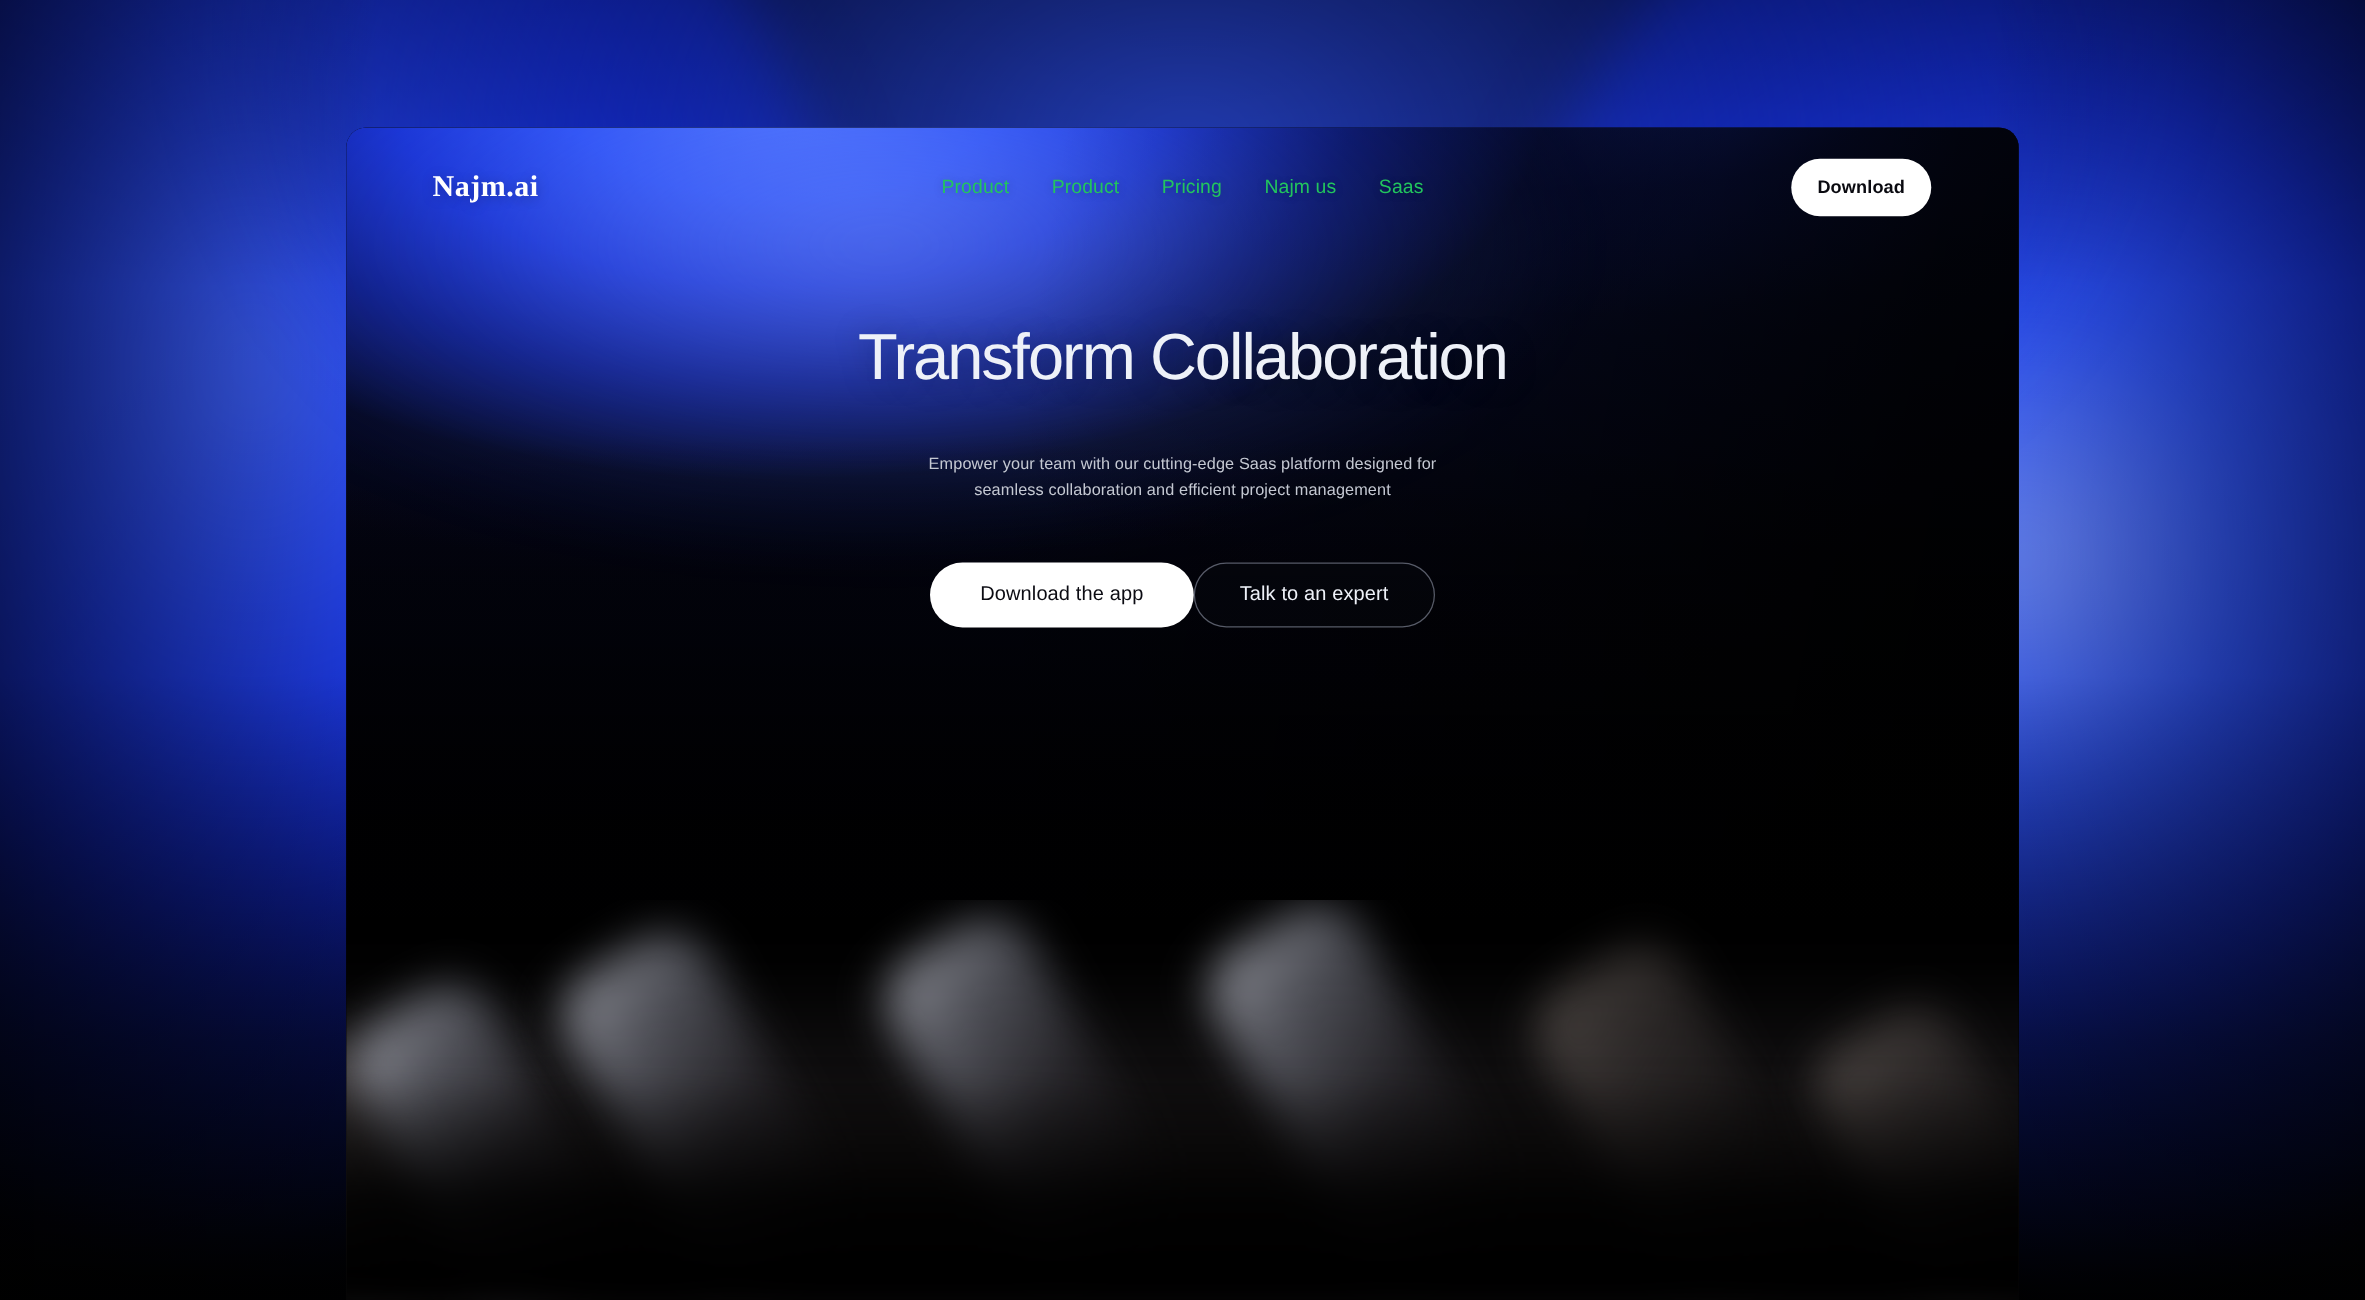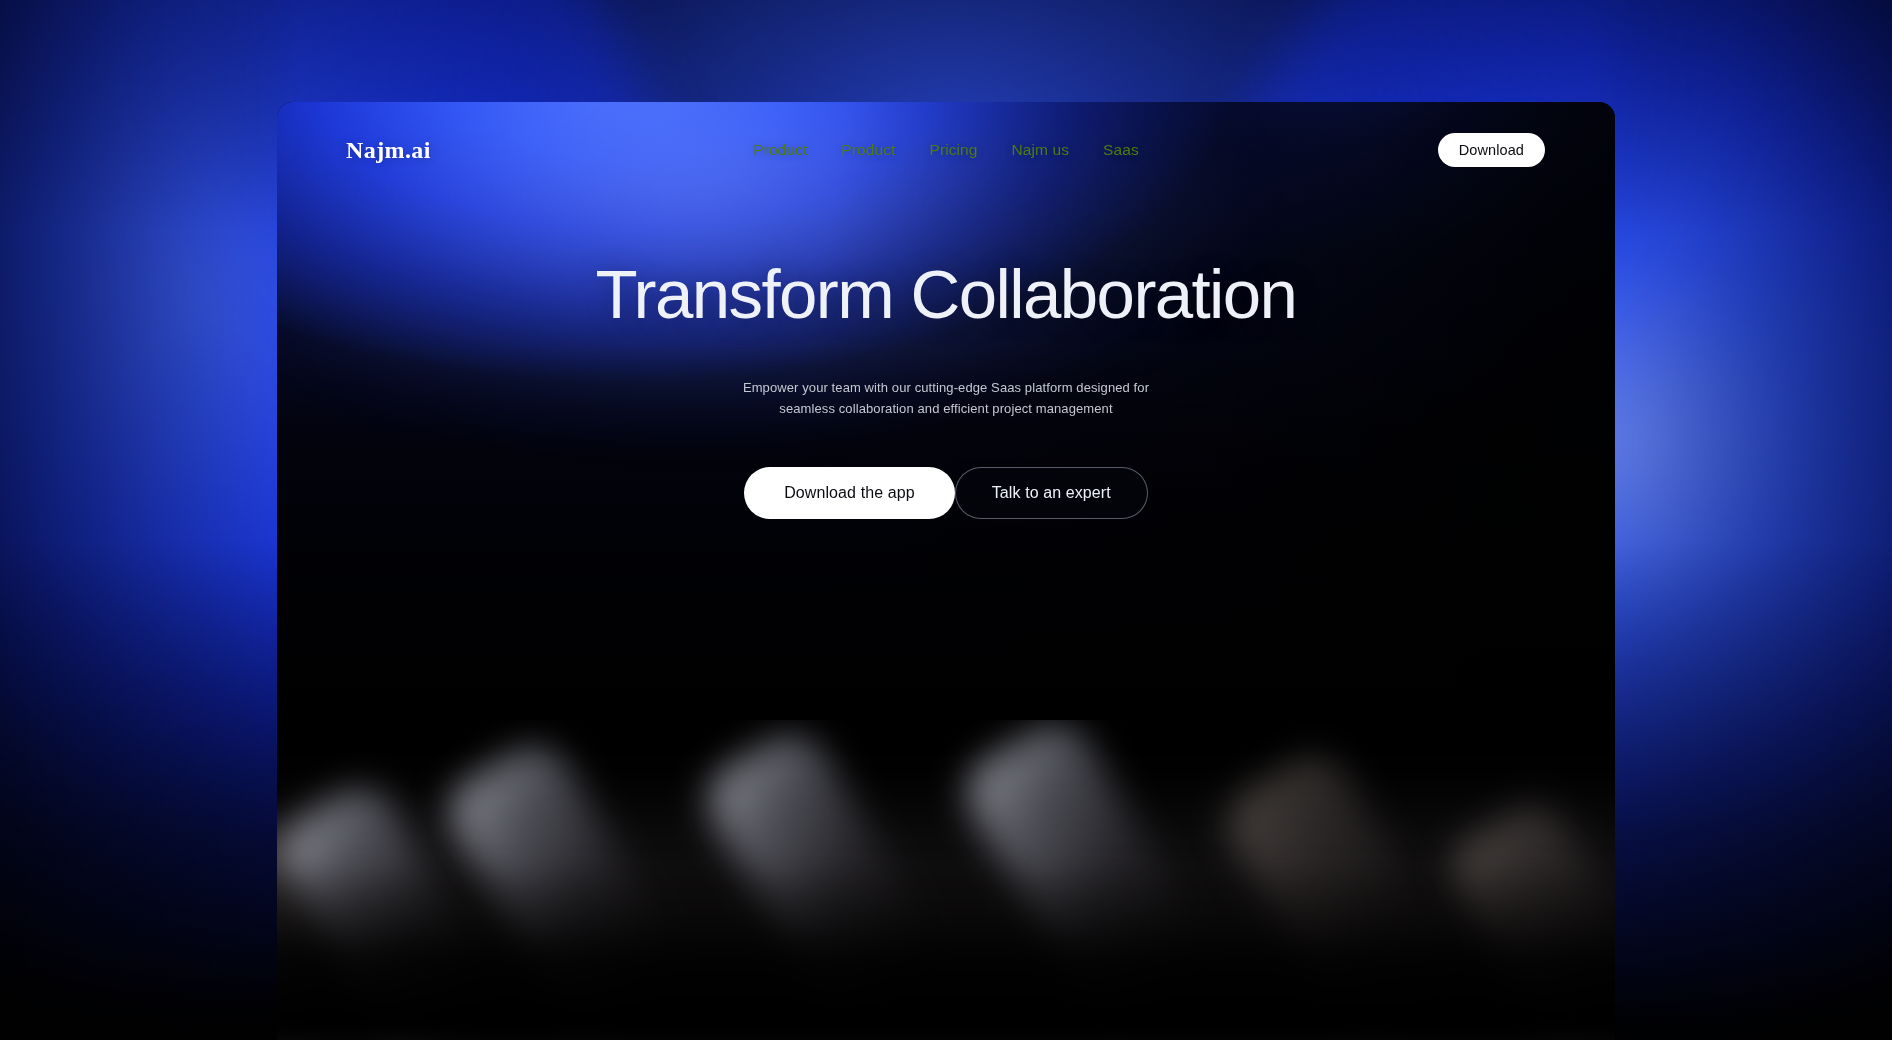--- a/index.html
+++ b/index.html
@@ -170,57 +170,57 @@
   .nav-links {
     position:absolute;
     left:50%;
     transform:translateX(-50%);
     display:flex;
     align-items:center;
     gap:34px;
   }
   .nav-link {
     font-size:15.5px;
-    color:#4d7c0f;
+    color:#22c55e;
     letter-spacing:0.1px;
     white-space:nowrap;
     cursor:pointer;
     text-shadow:0 1px 8px rgba(0,0,0,0.22);
   }
   .nav-right { margin-left:auto; }
   .btn-download {
     display:inline-flex;
     align-items:center;
     justify-content:center;
-    height:34px;
+    height:46px;
     padding:0 21px;
     border-radius:999px;
     background:#ffffff;
     color:#0a0a10;
     font-size:14.5px;
-    font-weight:400;
+    font-weight:700;
     letter-spacing:0.1px;
     white-space:nowrap;
     cursor:pointer;
     border:none;
     font-family:"Liberation Sans", sans-serif;
   }
 
   
   .hero {
     position:absolute;
     left:0; right:0;
     top:158px;
     display:flex;
     flex-direction:column;
     align-items:center;
     text-align:center;
   }
   .hero-title {
-    font-size:69px;
+    font-size:52px;
     line-height:1.0;
     font-weight:400;
     letter-spacing:-1.6px;
     white-space:nowrap;
   }
   .hero-title.line1 {
     color:#eef1f8;
     text-shadow:0 2px 24px rgba(0,0,0,0.35);
   }
   .hero-title.line2 {

